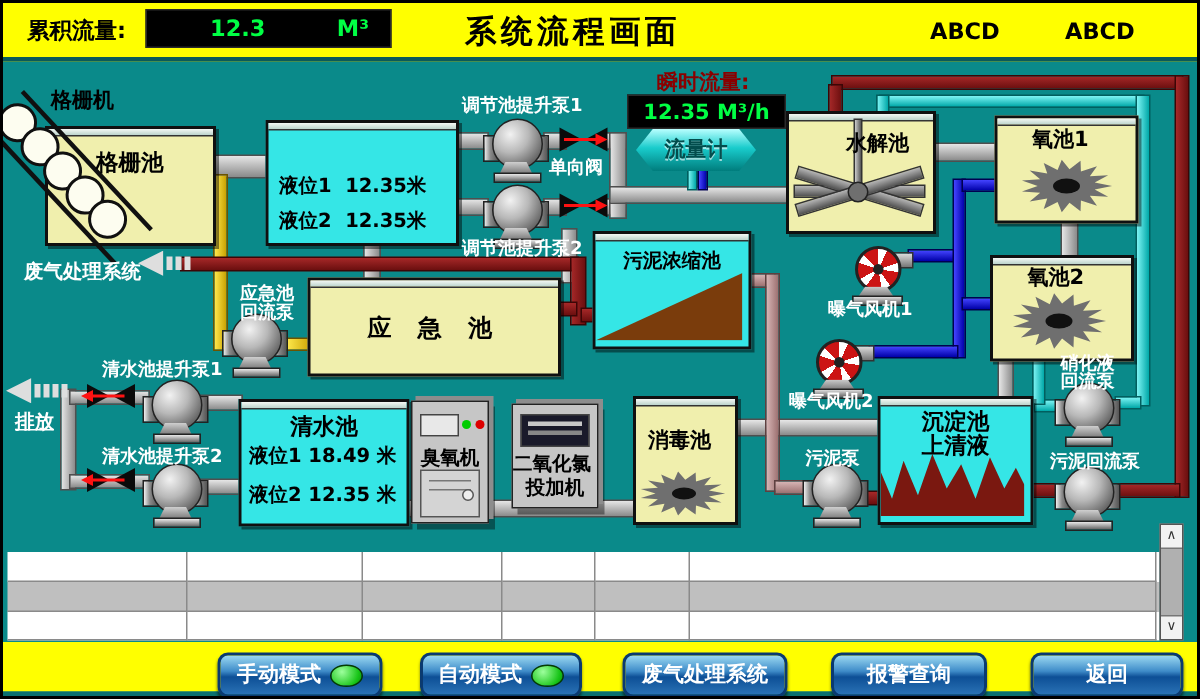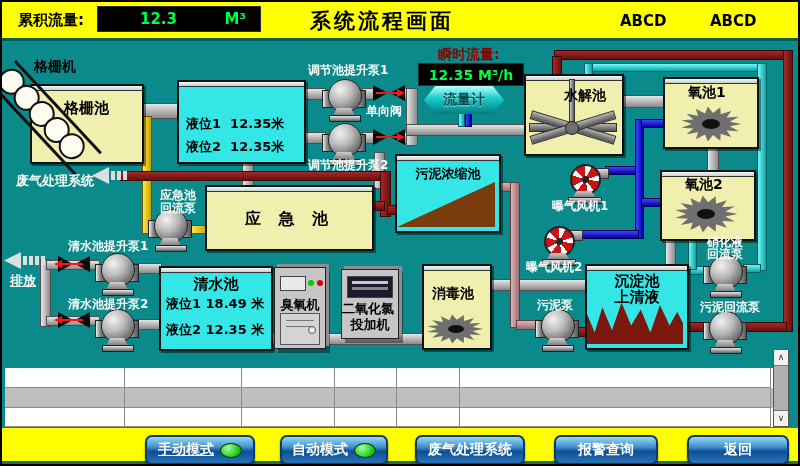--- a/index.html
+++ b/index.html
@@ -384,21 +384,21 @@
       <div style="width:311px;"></div>
   </div>
   <div class="abs" style="left:771px;top:347px;width:16px;height:78px;background:#b0b0b0;border:1px solid #555;box-sizing:border-box;z-index:5;">
     <div style="position:absolute;left:0;top:0;width:14px;height:15px;background:#f2f2f2;border-bottom:1px solid #777;color:#333;font-size:9px;line-height:14px;text-align:center;">∧</div>
     <div style="position:absolute;left:0;bottom:0;width:14px;height:15px;background:#f2f2f2;border-top:1px solid #777;color:#333;font-size:9px;line-height:14px;text-align:center;">∨</div>
   </div>
 
   <div class="abs" style="left:0;top:426px;width:796px;height:33px;background:#ffff00;z-index:4;"></div>
   <div class="abs" style="left:0;top:459px;width:796px;height:5px;background:#0a7070;z-index:4;"></div>
 
-  <div class="btn" style="left:143px;top:433px;width:106px;text-decoration:underline;">
+  <div class="btn" style="left:143px;top:433px;width:106px;">
     <span>手动模式</span>
       <span class="led"></span>
   </div>
   <div class="btn" style="left:278px;top:433px;width:104px;">
     <span>自动模式</span>
       <span class="led"></span>
   </div>
   <div class="btn" style="left:413px;top:433px;width:106px;">
     <span>废气处理系统</span>
   </div>

